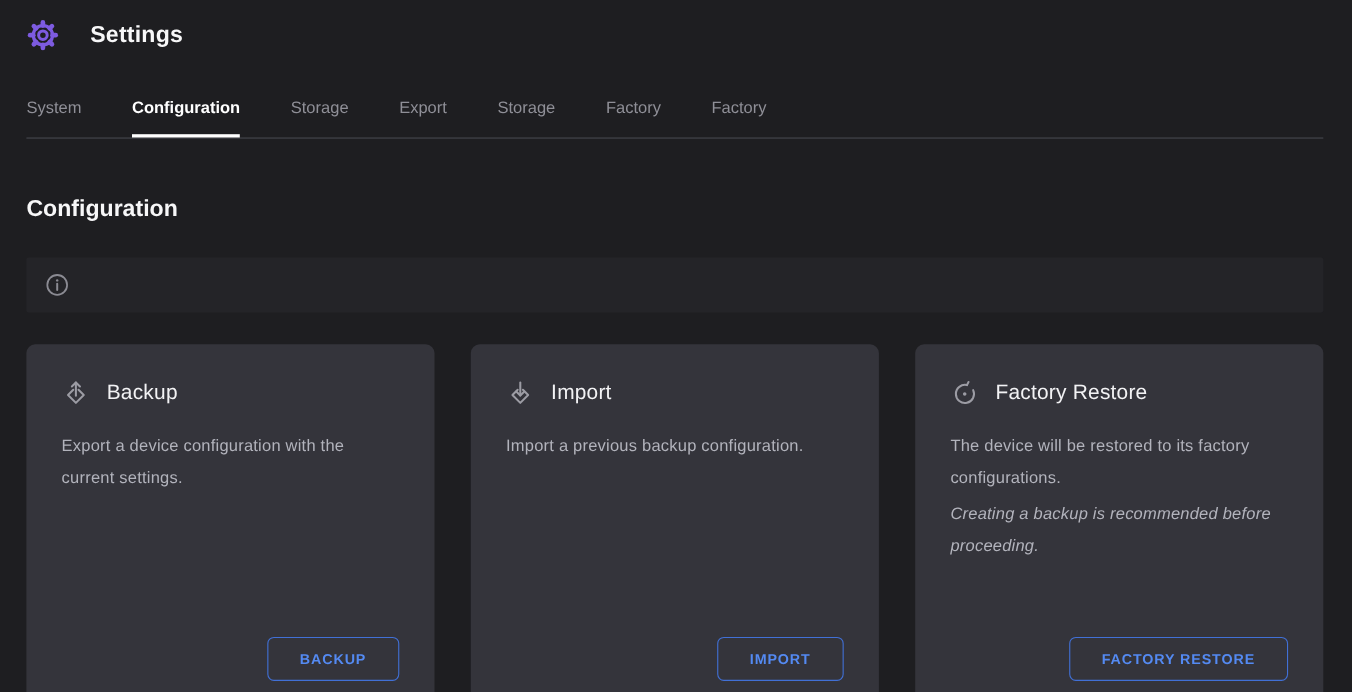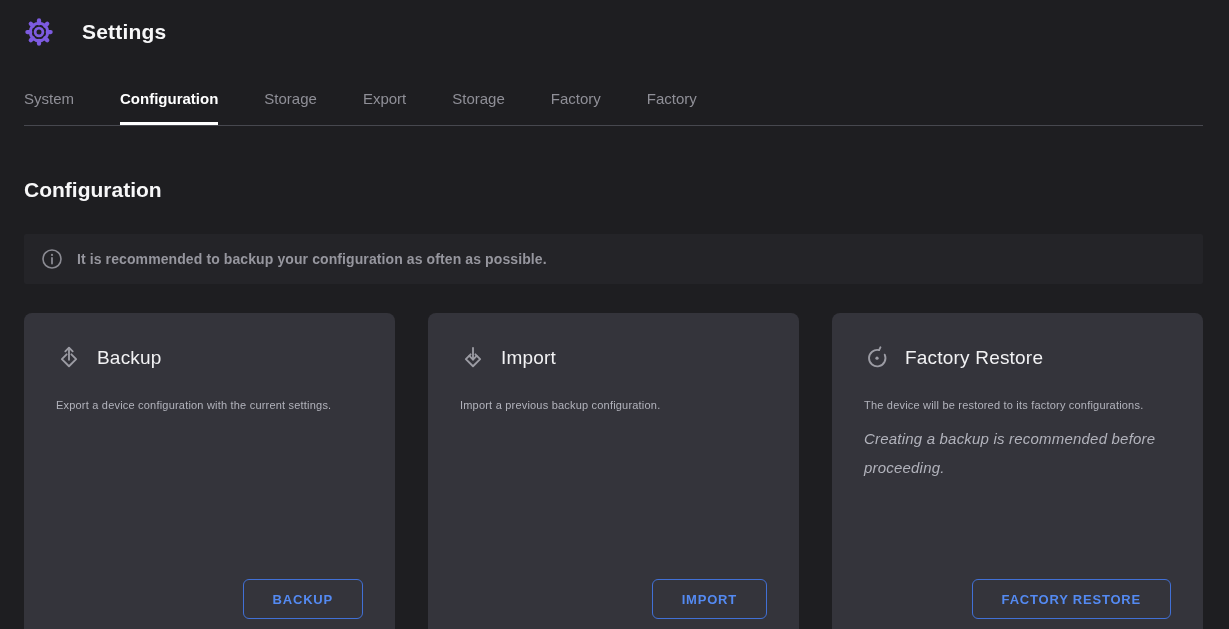--- a/index.html
+++ b/index.html
@@ -60,21 +60,21 @@
   }
   .card{
     background:var(--card-bg);
     border-radius:8px;height:338px;
     padding:30px 32px 32px 32px;
     display:flex;flex-direction:column;
   }
   .card-head{display:flex;align-items:center;gap:15px;height:30px;}
   .card-head h3{font-size:19px;font-weight:500;color:#f2f2f4;letter-spacing:.2px;}
   .card-desc{
-    margin-top:18px;font-size:11px;line-height:29px;color:#b2b3bc;letter-spacing:.2px;
+    margin-top:18px;font-size:15px;line-height:29px;color:#b2b3bc;letter-spacing:.2px;
   }
   .card-note{
     margin-top:4px;font-size:15px;line-height:29px;color:#b2b3bc;
     font-style:italic;letter-spacing:.2px;
   }
   .card-btn{
     margin-top:auto;align-self:flex-end;
     height:40px;padding:0 29px;
     background:transparent;cursor:pointer;
     border:1px solid #4170d6;border-radius:6px;
@@ -121,21 +121,20 @@
   <h2 class="page-title">Configuration</h2>
 
   <div class="banner">
     <span class="icon">
       <svg width="22" height="22" viewBox="0 0 22 22" fill="none" stroke="#8b8b93">
         <circle cx="11" cy="11" r="9" stroke-width="1.6"></circle>
         <line x1="11" y1="10" x2="11" y2="15.6" stroke-width="1.8" stroke-linecap="round"></line>
         <circle cx="11" cy="6.9" r="1.1" fill="#8b8b93" stroke="none"></circle>
       </svg>
     </span>
-    <span class="banner-text">It is recommended to backup your configuration as often as possible.</span>
   </div>
 
   <div class="cards">
 
     <section class="card">
       <div class="card-head">
         <span class="icon">
           <svg width="26" height="26" viewBox="0 0 24 24" fill="none" stroke="#9c9ca4" stroke-width="1.7" stroke-linecap="round" stroke-linejoin="round">
             <path d="M14.2 8.6 L18.6 13 L12 19.6 L5.4 13 L9.8 8.6"></path>
             <path d="M12 13.6 L12 2.6"></path>

